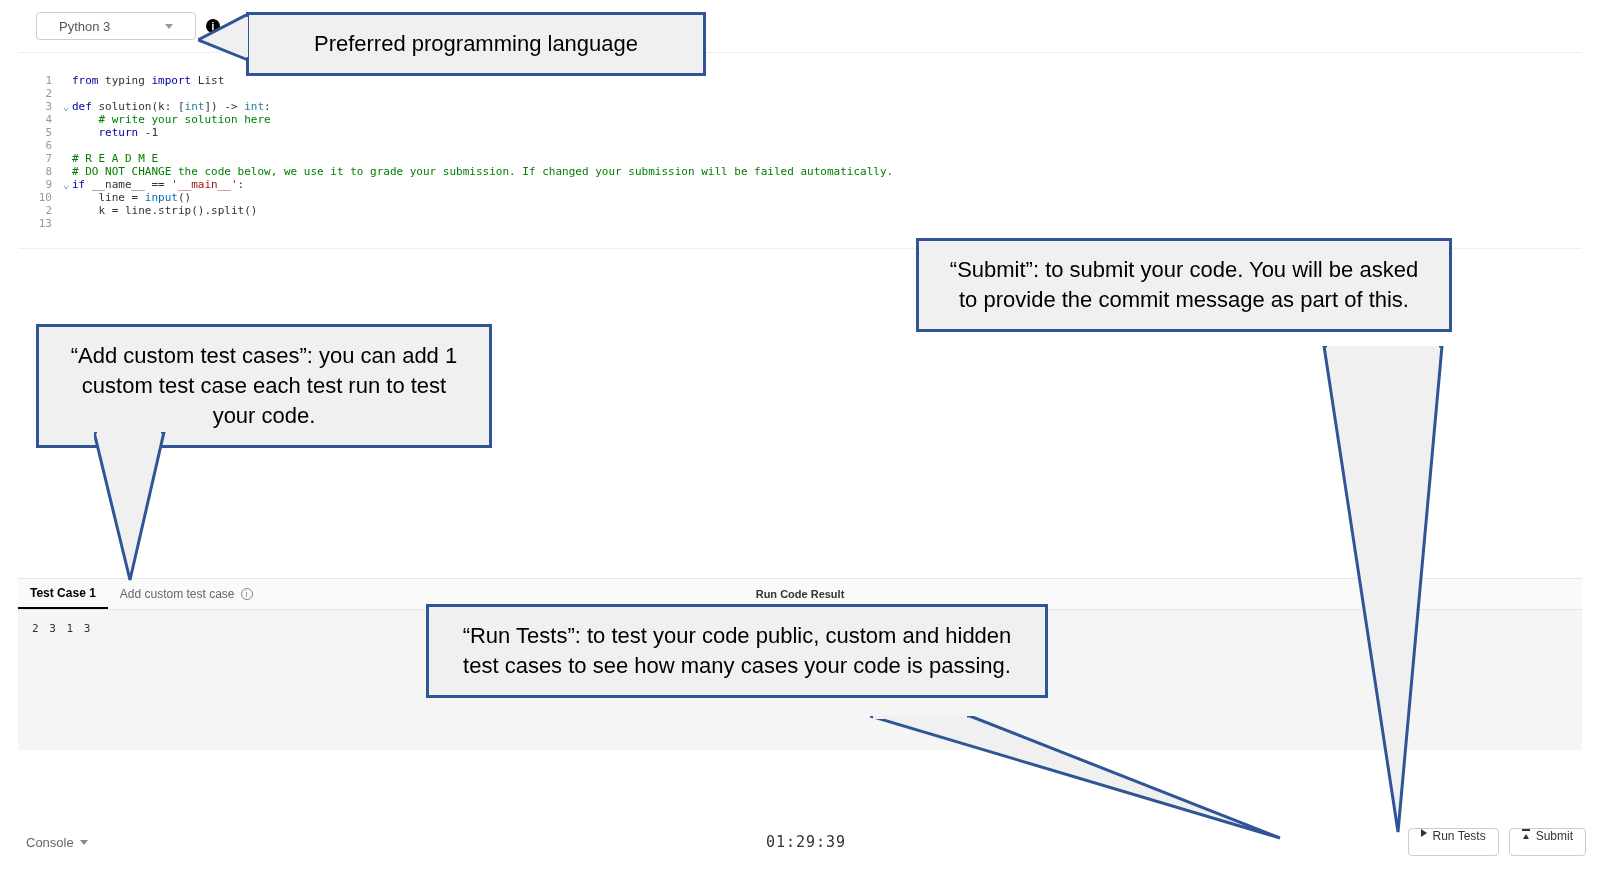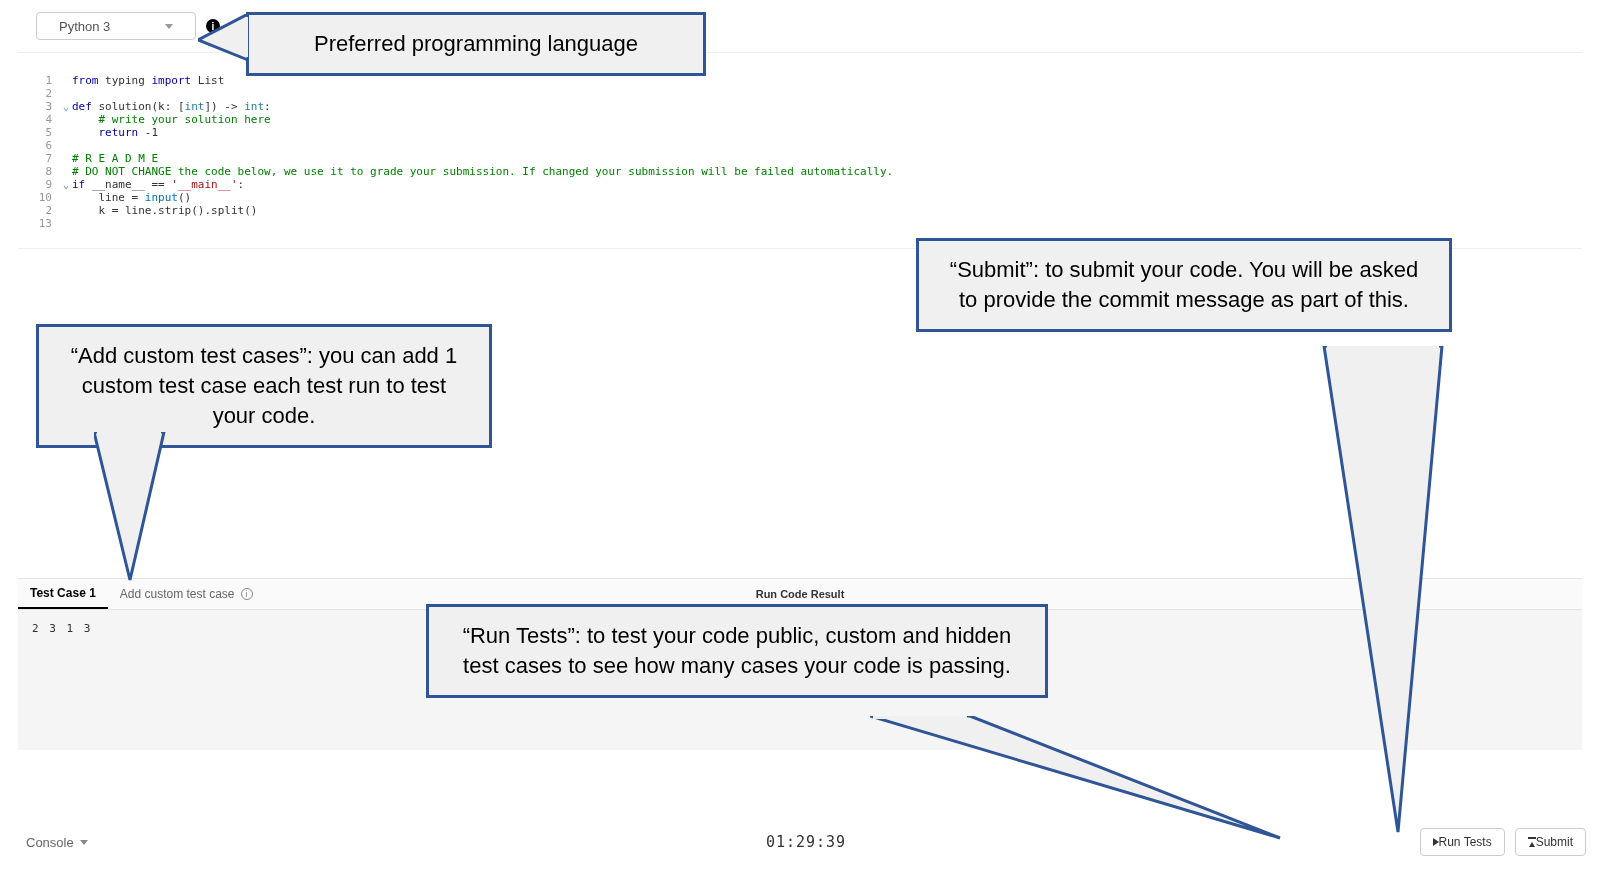--- a/index.html
+++ b/index.html
@@ -39,21 +39,21 @@
 
   .test-input-area { position: absolute; top: 610px; left: 18px; right: 18px; height: 140px; background: #f5f5f5; }
   .test-input { position: absolute; top: 12px; left: 14px; font-family: Menlo, monospace; font-size: 11px; letter-spacing: 2px; color: #333; }
 
   
   .footer { position: absolute; bottom: 22px; left: 18px; right: 6px; height: 30px; display: flex; align-items: center; justify-content: space-between; padding: 0 8px; }
   .console-toggle { font-size: 13px; color: #666; cursor: pointer; display: flex; align-items: center; gap: 6px; }
   .chevron-down { width: 0; height: 0; border-left: 4px solid transparent; border-right: 4px solid transparent; border-top: 5px solid #888; }
   .timer { position: absolute; left: 50%; transform: translateX(-50%); font-size: 15px; color: #333; letter-spacing: 1px; font-family: Menlo, monospace; }
   .footer-buttons { display: flex; gap: 10px; }
-  .btn { height: 28px; padding: 0 12px; border: 1px solid #ccc; border-radius: 4px; background: #fff; font-size: 12px; color: #333; cursor: pointer; display: flex; align-items: center; }
+  .btn { height: 28px; padding: 0 12px; border: 1px solid #ccc; border-radius: 4px; background: #fff; font-size: 12px; color: #333; cursor: pointer; display: flex; align-items: flex-start; gap: 6px; }
   .play-icon { width: 0; height: 0; border-top: 4px solid transparent; border-bottom: 4px solid transparent; border-left: 6px solid #333; }
   .upload-icon { width: 8px; height: 10px; position: relative; }
   .upload-icon::before { content: ""; position: absolute; top: 0; left: 0; width: 8px; height: 2px; background: #333; }
   .upload-icon::after { content: ""; position: absolute; bottom: 0; left: 1px; width: 0; height: 0; border-left: 3px solid transparent; border-right: 3px solid transparent; border-bottom: 5px solid #333; }
 
   
   .callout { position: absolute; background: #f0f0f0; border: 3px solid #2f5597; font-size: 22px; color: #000; text-align: center; padding: 14px 24px; line-height: 30px; }
 
 </style>
 </head>

